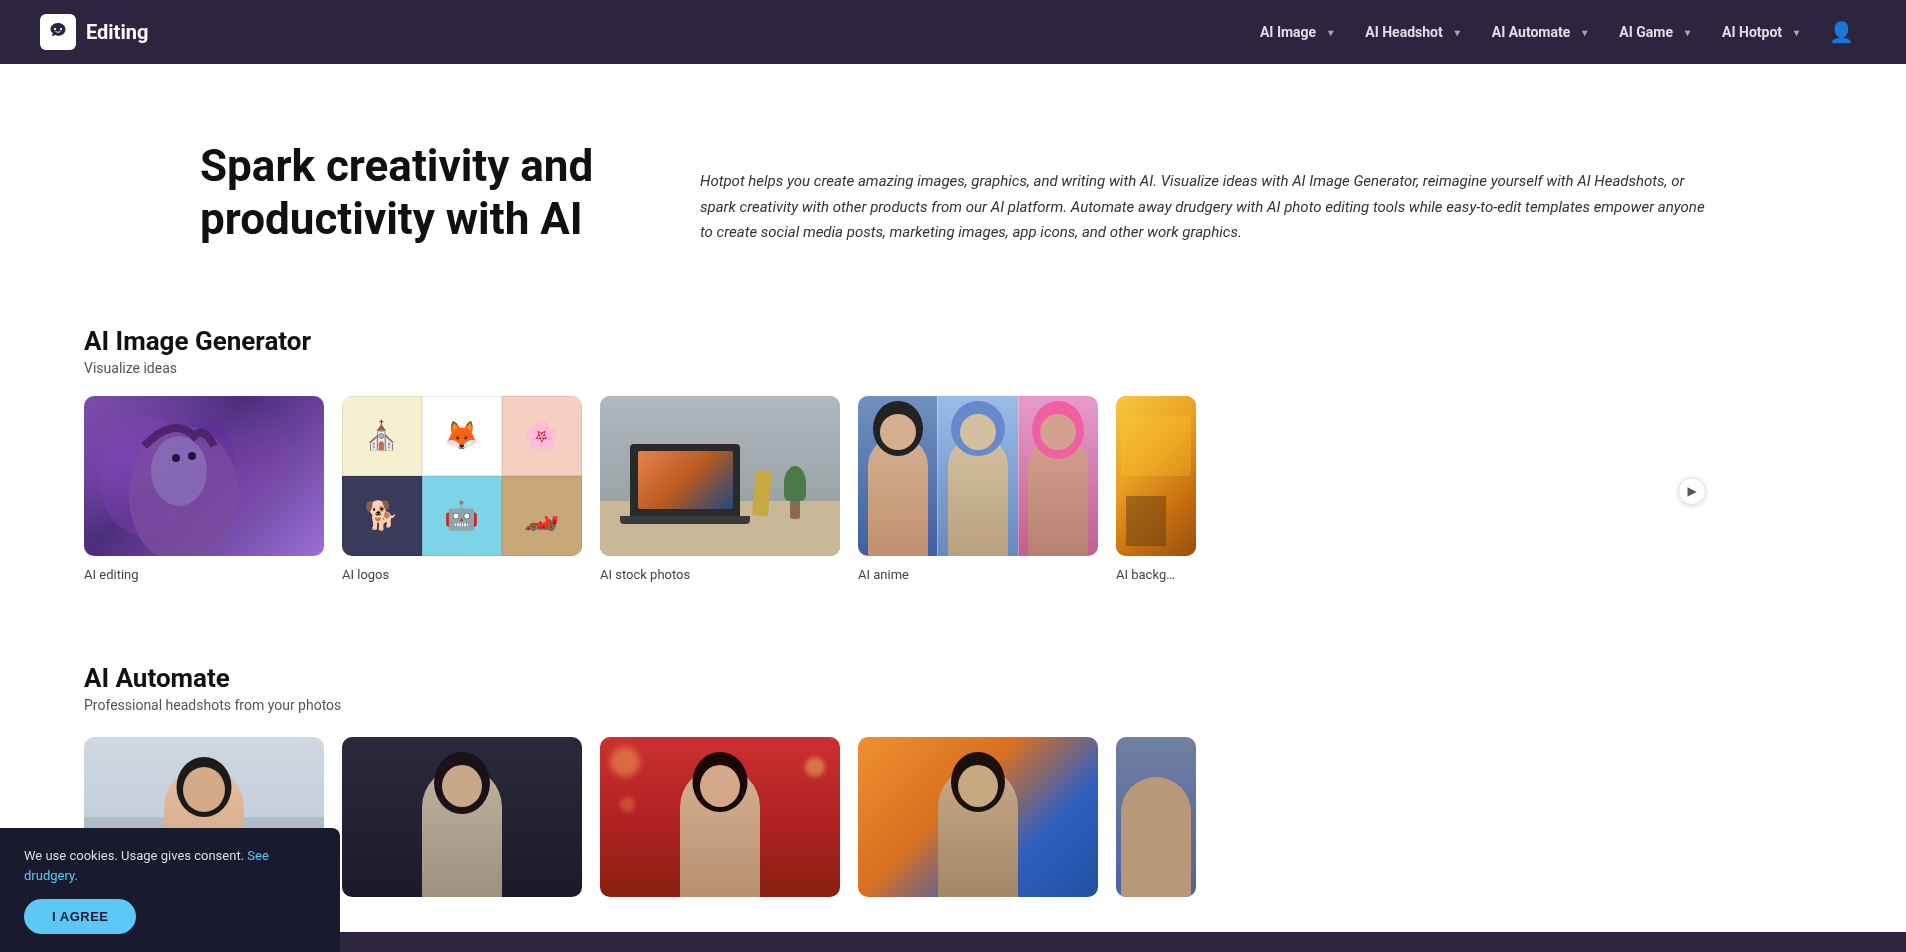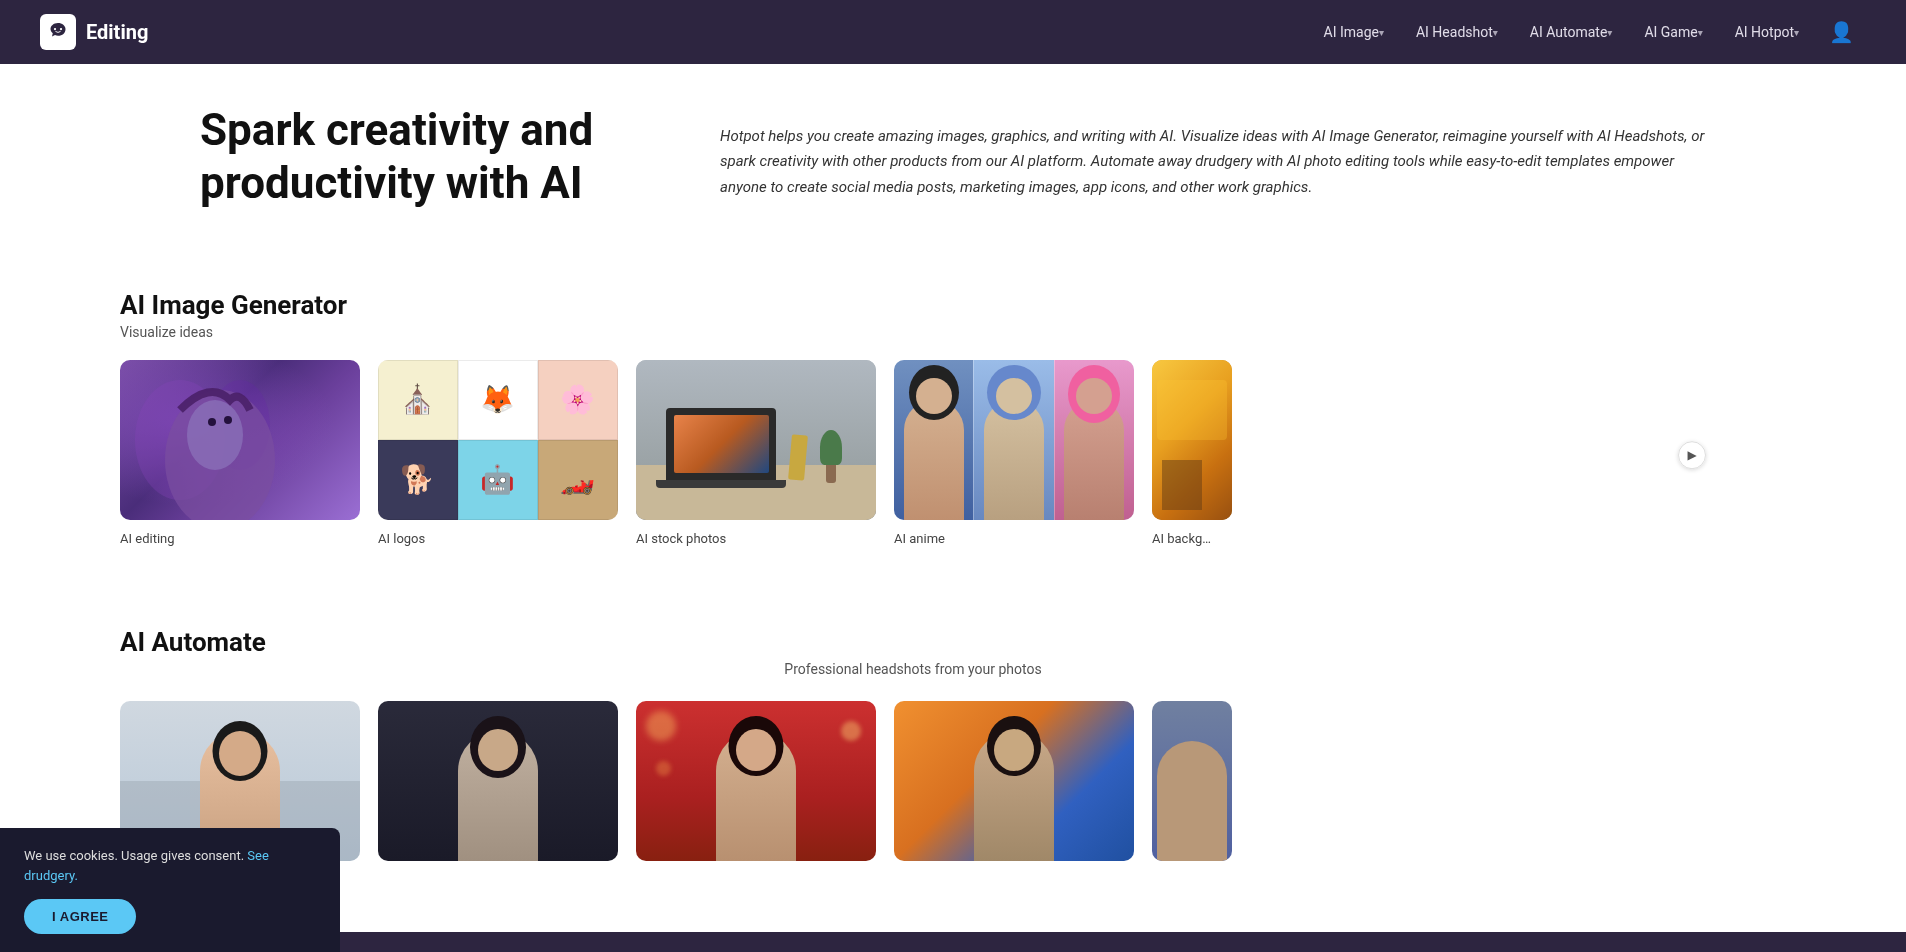--- a/index.html
+++ b/index.html
@@ -40,67 +40,67 @@
     }
     .nav-spacer { flex: 1; }
     .nav-items {
       display: flex;
       align-items: center;
       gap: 4px;
     }
     .nav-item {
       color: #e0dce8;
       font-size: 14px;
-      font-weight: 400;
+      font-weight: 700;
       padding: 8px 14px;
       border-radius: 6px;
       cursor: pointer;
       display: flex;
       align-items: center;
-      gap: 0;
+      gap: 12px;
       white-space: nowrap;
       justify-content: space-between;
     }
     .nav-chevron {
       font-size: 10px;
       opacity: 0.7;
     }
     .nav-user {
       color: #e0dce8;
       font-size: 20px;
       padding: 8px 12px;
       cursor: pointer;
       border-radius: 6px;
     }
 
     
     .hero {
       display: flex;
-      align-items: center;
-      padding: 40px 200px 60px 200px;
-      gap: 60px;
+      align-items: flex-end;
+      padding: 76px 200px 60px 200px;
+      gap: 40px;
     }
     .hero-left { flex: 0 0 auto; max-width: 460px; }
     .hero-title {
       font-size: 44px;
       font-weight: 700;
       line-height: 1.2;
       color: #111;
       margin-bottom: 0;
     }
     .hero-right { flex: 1; padding-top: 10px; font-style: italic; }
     .hero-desc {
       font-size: 15px;
       line-height: 1.7;
       color: #333;
     }
 
     
     .section {
-      padding: 20px 200px 40px 120px;
+      padding: 20px 200px 40px 84px;
     }
     .section-title {
       font-size: 26px;
       font-weight: 700;
       color: #111;
       margin-bottom: 4px;
     }
     .section-subtitle {
       font-size: 14px;
       color: #555;
@@ -414,21 +414,21 @@
         <span class="card-label">AI backg…</span>
       </div>
 
     </div>
     <div class="scroll-arrow">▶</div>
   </div>
 </section>
 
 <section class="section" style="padding-top:30px;">
   <h2 class="section-title">AI Automate</h2>
-  <p class="section-subtitle" style="margin-bottom:24px;text-align:center;">Professional headshots from your photos</p>
+  <p class="section-subtitle" style="margin-bottom:24px;">Professional headshots from your photos</p>
   <div class="cards-scroll-wrapper">
     <div class="cards-row">
 
       <div class="card">
         <div class="card-img">
           <div style="width:100%;height:100%;background:linear-gradient(180deg,#d0d8e0 0%,#b8c8d8 100%);position:relative;overflow:hidden;">
             <div style="position:absolute;bottom:0;left:0;right:0;height:50%;background:rgba(150,160,170,0.4);"></div>
             <div style="position:absolute;bottom:0;left:50%;transform:translateX(-50%);width:80px;height:130px;background:linear-gradient(180deg,#e8c0a0 0%,#c8a080 100%);border-radius:40px 40px 0 0;"></div>
             <div style="position:absolute;top:20px;left:50%;transform:translateX(-50%);width:55px;height:60px;background:#1a1a1a;border-radius:50%;"></div>
             <div style="position:absolute;top:30px;left:50%;transform:translateX(-50%);width:42px;height:45px;background:#d4aa88;border-radius:50%;"></div>

